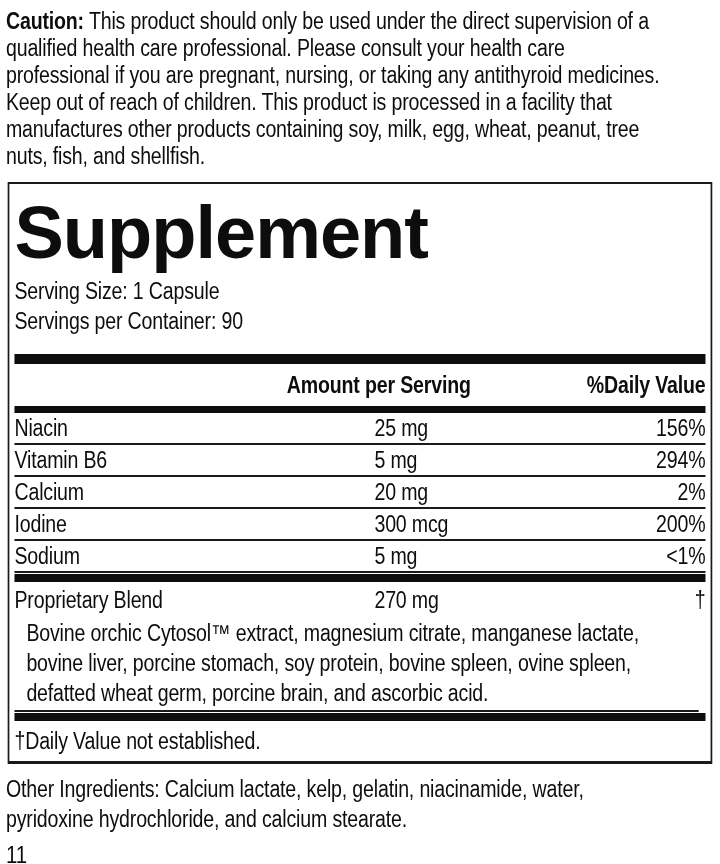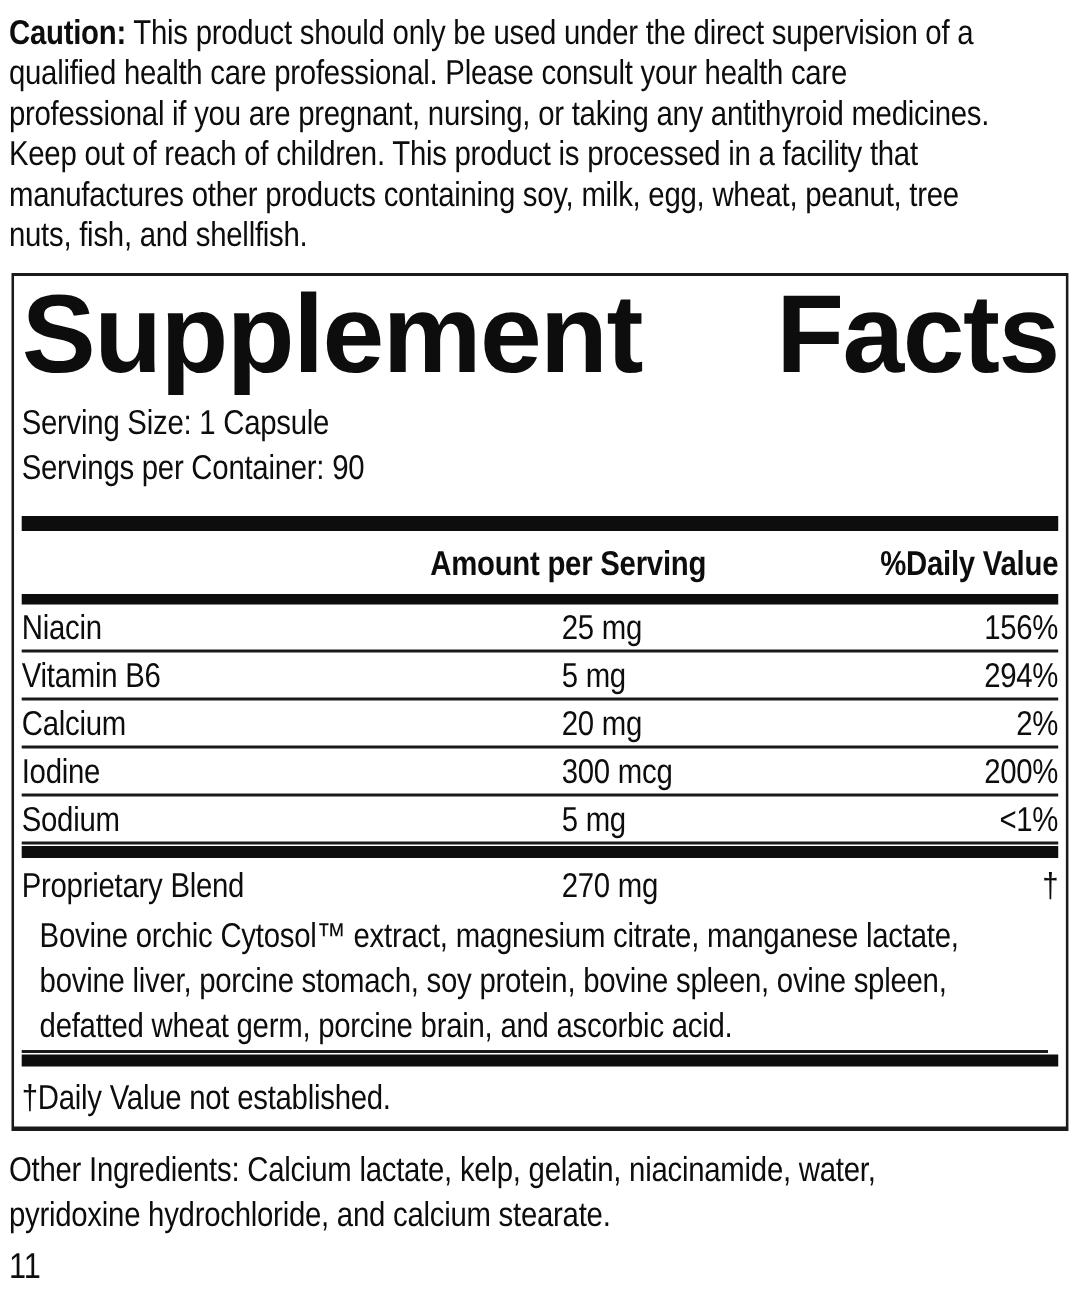--- a/index.html
+++ b/index.html
@@ -41,21 +41,21 @@
   .sf-title {
     display: flex;
     justify-content: space-between;
     align-items: flex-start;
     font-size: 74px;
     font-weight: bold;
     line-height: 0.95;
     margin: 2px 0 8px 0;
     letter-spacing: -1px;
   }
-  .sf-title .w1 { display: inline-block; transform: scaleX(1.175); transform-origin: 0 50%; }
+  .sf-title .w1 { display: inline-block; transform: scaleX(1.175); transform-origin: 0 50%; margin-top: 10px; }
   .sf-title .w2 { display: inline-block; transform: scaleX(1.175); transform-origin: 100% 50%; }
   .serving-line {
     font-size: 23px;
     line-height: 30px;
     letter-spacing: -0.2px;
   }
   .bar {
     background: #0d0d0d;
     width: 100%;
   }
@@ -118,21 +118,20 @@
 <body>
 
 <div class="page">
 
   <p class="caution"><b>Caution:</b><span> This product should only be used under the direct supervision of a qualified health care professional. Please consult your health care professional if you are pregnant, nursing, or taking any antithyroid medicines. Keep out of reach of children. This product is processed in a facility that manufactures other products containing soy, milk, egg, wheat, peanut, tree nuts, fish, and shellfish.</span></p>
 
   <div class="sf-box">
 
     <div class="sf-title">
       <span class="w1">Supplement</span>
-      <span class="w2">Facts</span>
     </div>
 
     <div class="serving-line">Serving Size: 1 Capsule</div>
     <div class="serving-line">Servings per Container: 90</div>
 
     <div class="bar bar-thick"></div>
 
     <div class="sf-header">
       <span class="hsp"></span>
       <span>Amount per Serving</span>

